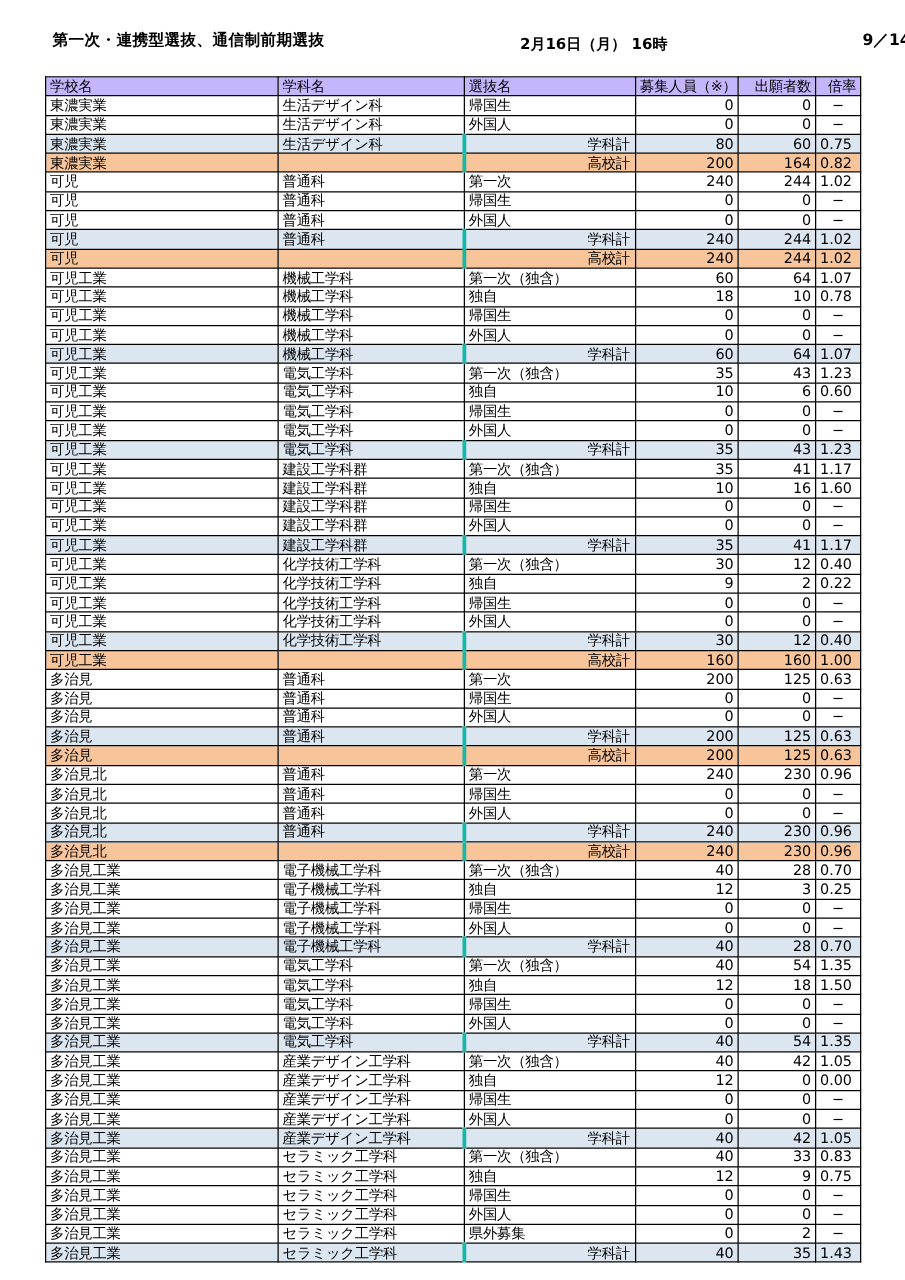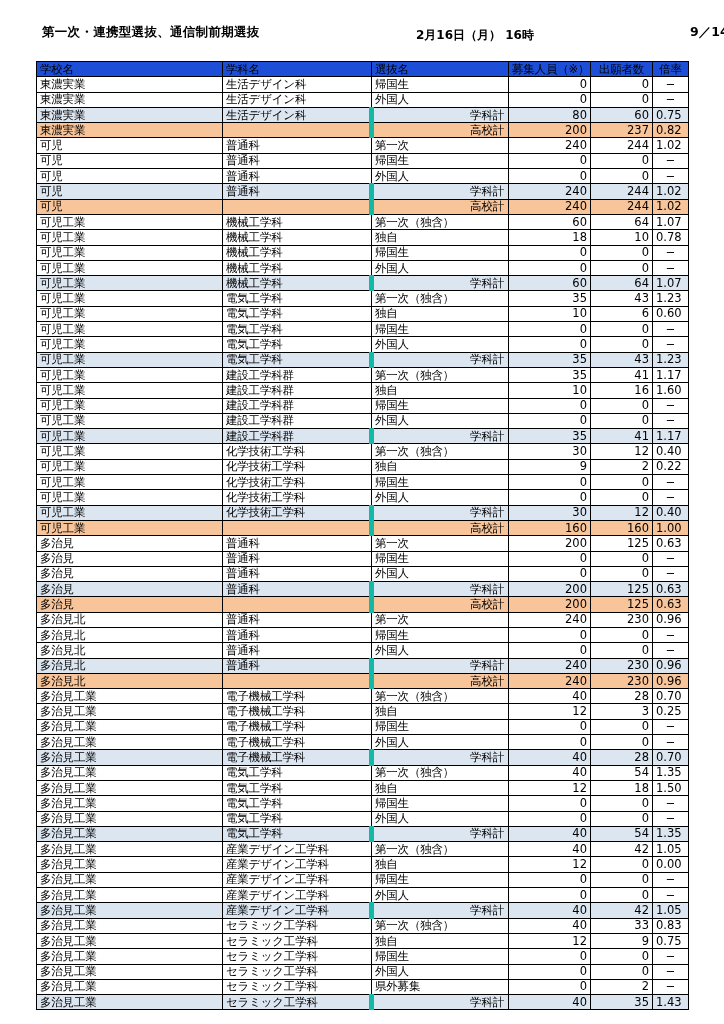--- a/index.html
+++ b/index.html
@@ -80,39 +80,39 @@
     border: 1px solid #000000;
     height: 15.3px;
     line-height: 13px;
     padding: 0 3px;
     white-space: nowrap;
     overflow: hidden;
     vertical-align: middle;
     box-sizing: border-box;
   }
   table.grid thead th {
-    background: #1d4ed8;
+    background: #c4b5fd;
     font-weight: normal;
     text-align: left;
     letter-spacing: -0.2px;
   }
   table.grid thead th.num-head {
-    text-align: center;
+    text-align: right;
   }
   td.school, td.dept { text-align: left; letter-spacing: -0.2px; }
   td.sel { text-align: left; letter-spacing: -0.2px; }
   td.sel.total-label { text-align: right; padding-right: 4px; }
   td.num { text-align: right; padding-right: 4px; font-size: 11.5px; }
   td.ratio { text-align: left; padding-left: 3px; font-size: 11.5px; }
   td.ratio.dash { text-align: center; padding: 0; }
 
   tr.row-dept-total > td { background: #dce6f1; }
   tr.row-school-total > td { background: #f8c49a; }
   tr.row-dept-total > td.sel,
-  tr.row-school-total > td.sel { border-left: 5px solid #14b8a6; }
+  tr.row-school-total > td.sel { border-left: 3px solid #14b8a6; }
   tr.row-dept-total > td.school,
   tr.row-school-total > td.school { font-weight: normal; }
   tr.row-school-total > td.dept { }
 </style>
 </head>
 <body>
 
 <div class="page">
 
   <div class="doc-header">
@@ -164,21 +164,21 @@
             <td class="sel total-label">学科計</td>
             <td class="num">80</td>
             <td class="num">60</td>
             <td class="ratio">0.75</td>
           </tr>
           <tr class="row-school-total">
             <td class="school">東濃実業</td>
             <td class="dept"></td>
             <td class="sel total-label">高校計</td>
             <td class="num">200</td>
-            <td class="num">237</td>
+            <td class="num">164</td>
             <td class="ratio">0.82</td>
           </tr>
           <tr class="row-normal">
             <td class="school">可児</td>
             <td class="dept">普通科</td>
             <td class="sel">第一次</td>
             <td class="num">240</td>
             <td class="num">244</td>
             <td class="ratio">1.02</td>
           </tr>

